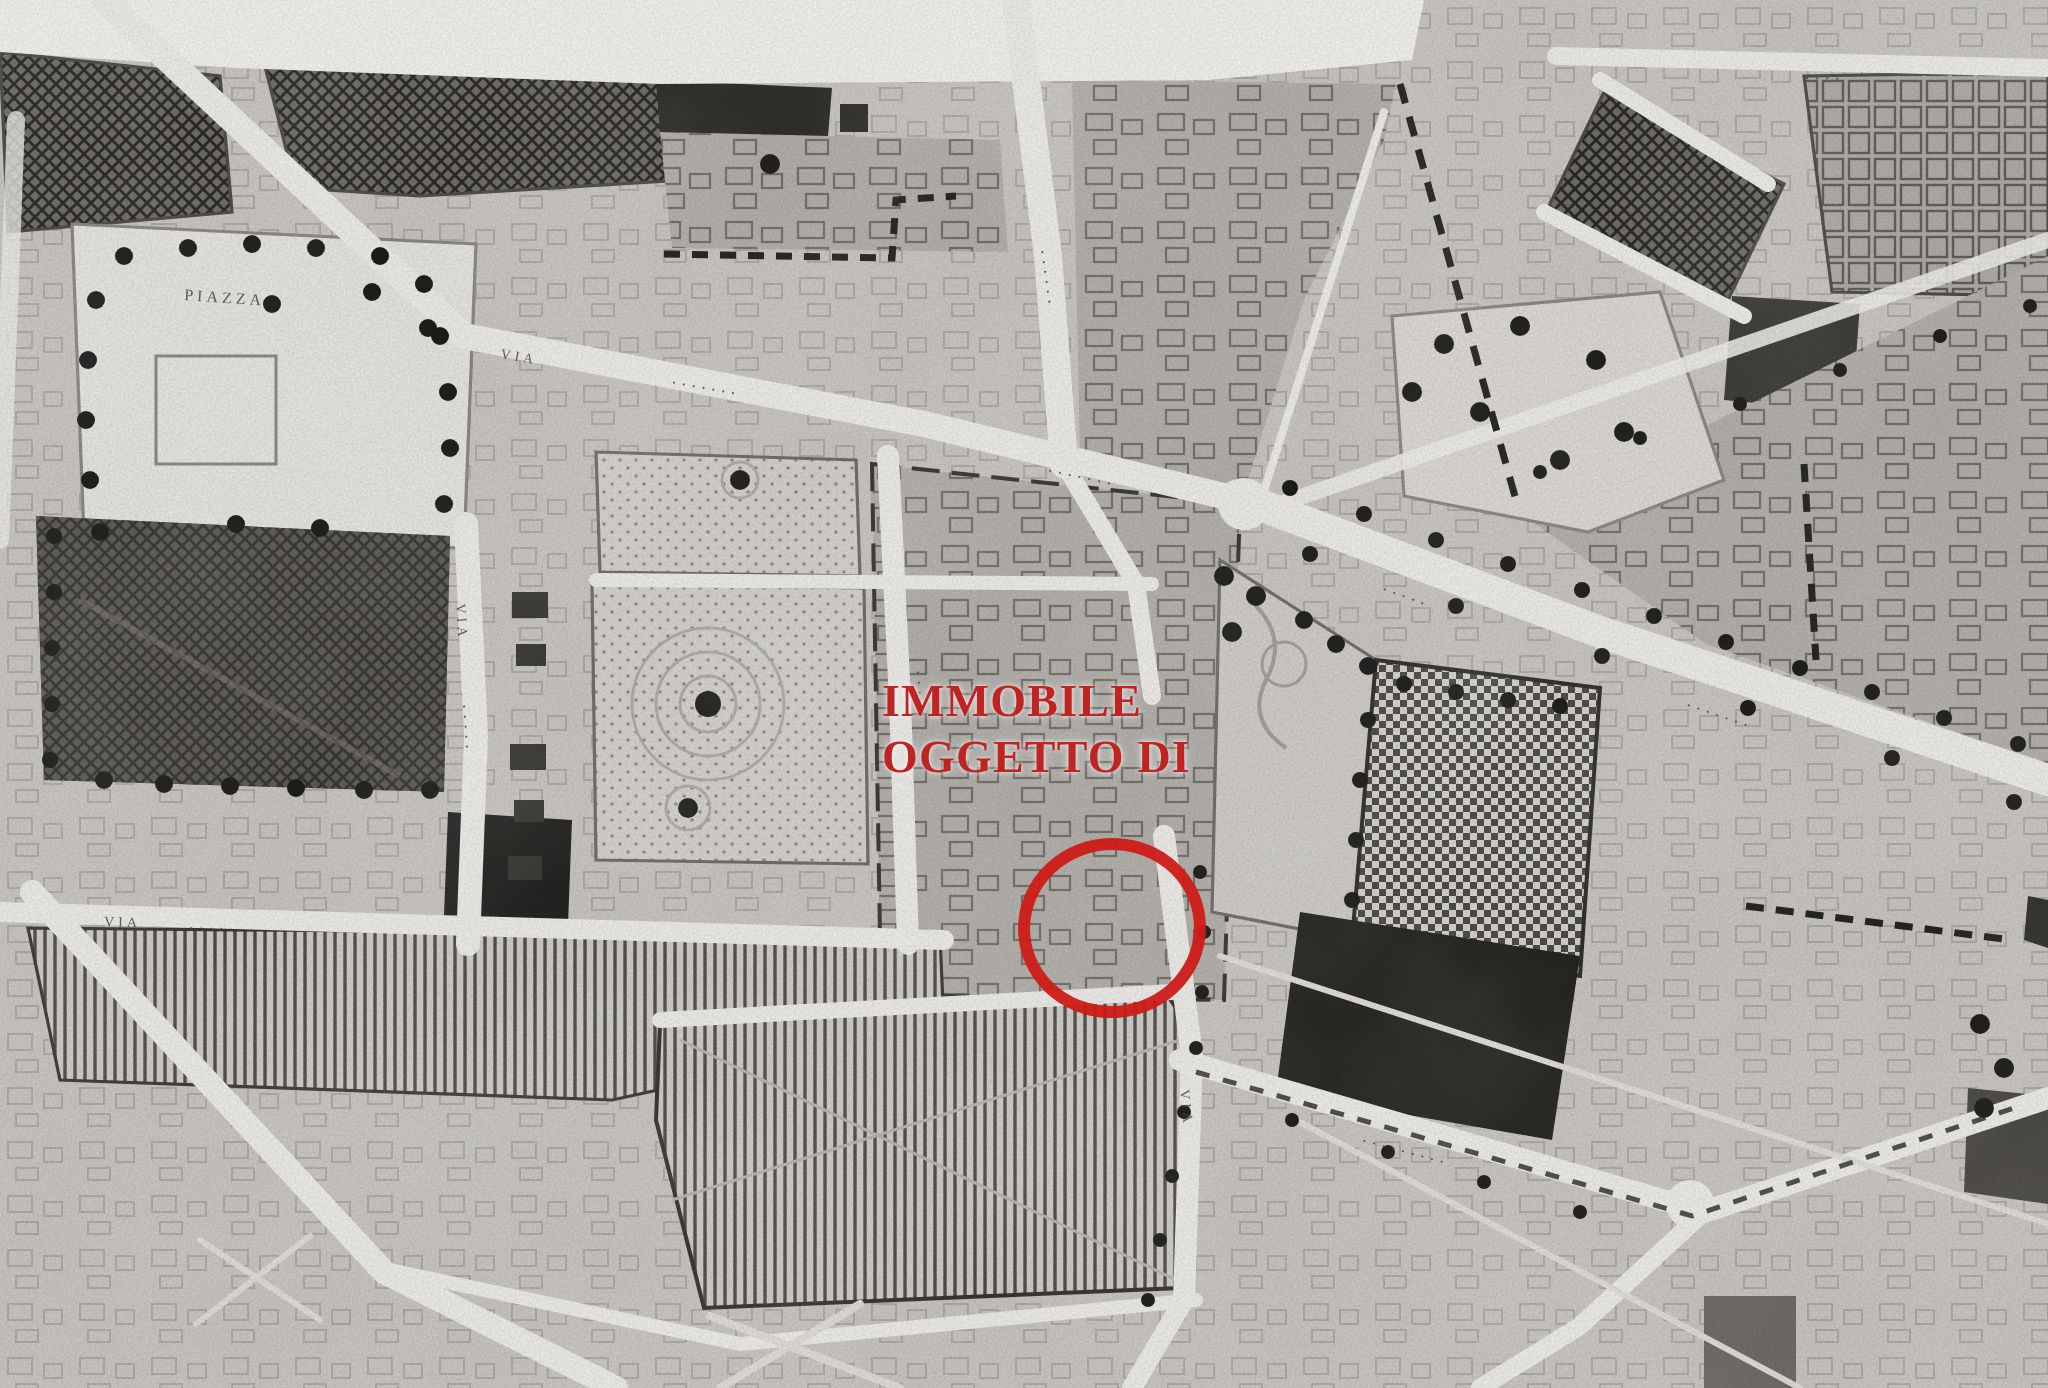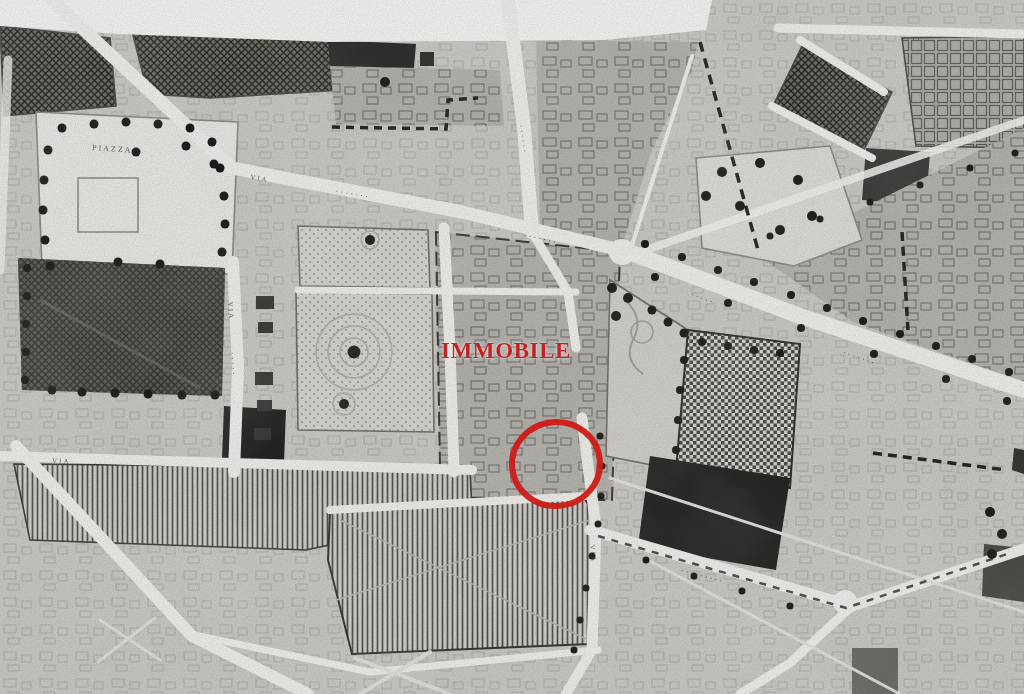--- a/index.html
+++ b/index.html
@@ -301,14 +301,15 @@
   </g>
 
   <rect width="1024" height="694" filter="url(#blotch)" opacity=".13"></rect>
   <rect width="1024" height="694" filter="url(#grain)" opacity=".2"></rect>
 
   <ellipse cx="556" cy="464" rx="44" ry="42" transform="rotate(-5 556 464)" fill="none" stroke="#cc1f1a" stroke-width="6" opacity=".95"></ellipse>
 </svg>
 
   <div class="ann">
     <div>IMMOBILE</div>
+    <div>OGGETTO DI</div>
   </div>
 </div>
 
 </body></html>

